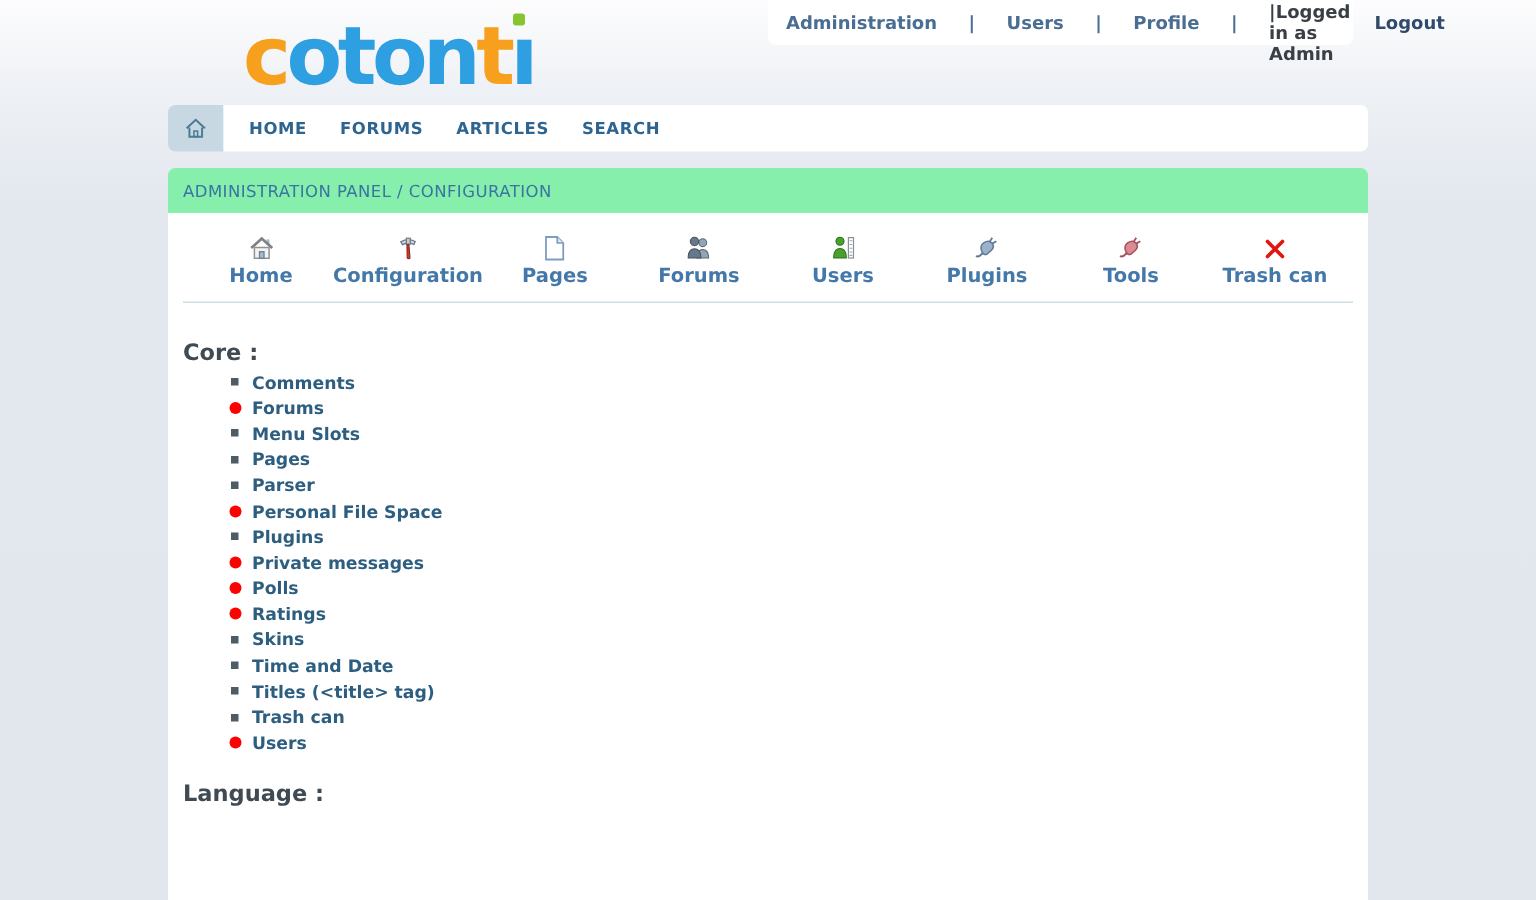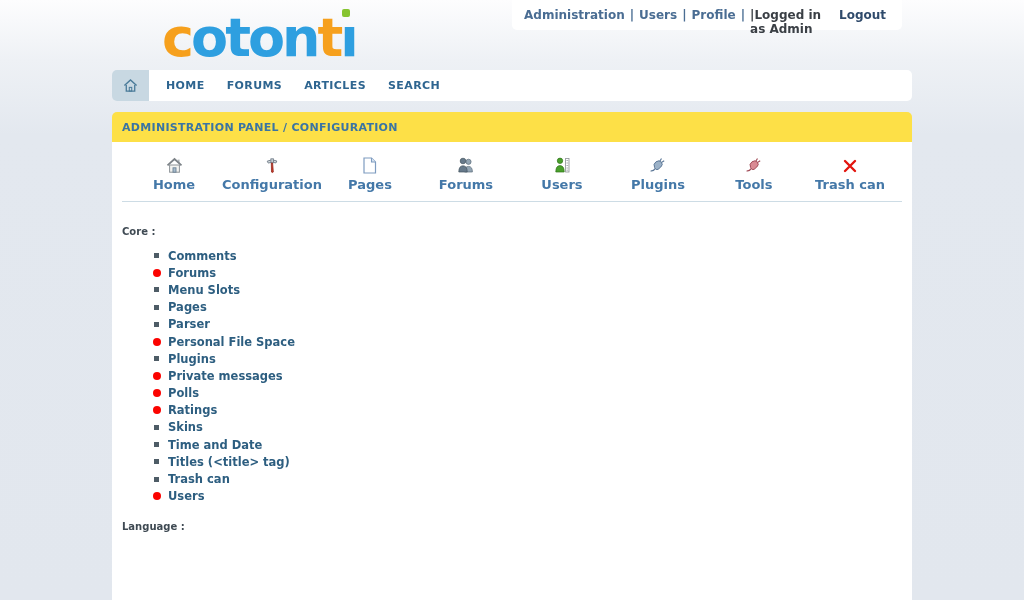--- a/index.html
+++ b/index.html
@@ -19,21 +19,21 @@
   }
   .logo span { display:inline-block; }
   .l-or { color:#f6a01d; }
   .l-bl { color:#2e9fe0; }
   .i-dot { position:absolute; width:8px; height:8px; background:#86c430; border-radius:2px; top:3px; left:2px; }
 
   .topbar {
     position:absolute; left:512px; top:0; width:390px; height:30px;
     background:#ffffff; border-radius:0 0 5px 5px;
     display:flex; align-items:center; padding:0 16px 0 12px;
-    font-size:12px; font-weight:bold;
+    font-size:12px; font-weight:bold;gap:16px;
   }
   .topbar a { color:#4a6d93; }
   .topbar .sep { color:#4a6d93; margin:0 5px; }
   .topbar .logged { color:#3a3f45;margin-top:13px; }
   .topbar .logout { margin-left:auto; color:#2f4a6b; }
 
   
   .nav {
     position:absolute; left:112px; top:70px; width:800px; height:31px;
     display:flex; align-items:stretch;
@@ -47,45 +47,45 @@
     display:flex; align-items:center; padding-left:6px;
   }
   .nav-rest a {
     color:#2e6590; font-size:11px; font-weight:bold; letter-spacing:.4px;
     padding:0 11px; line-height:31px;
   }
 
   
   .crumb {
     position:absolute; left:112px; top:112px; width:800px; height:30px;
-    background:#fde047; border-radius:5px 5px 0 0;
+    background:#86efac; border-radius:5px 5px 0 0;
     display:flex; align-items:center; padding-left:10px;
-    color:#3a74a3; font-size:11px; font-weight:bold; letter-spacing:.3px;
+    color:#3a74a3; font-size:11px; font-weight:normal; letter-spacing:.3px;
   }
 
   
   .content {
     position:absolute; left:112px; top:142px; width:800px; height:458px;
     background:#ffffff;
   }
 
   .toolbar { display:flex; padding:14px 14px 0 14px; }
   .tb-item {
     flex:1; display:flex; flex-direction:column; align-items:center;
     color:#4478a8; font-size:13px; font-weight:bold;
   }
   .tb-icon { height:18px; display:flex; align-items:flex-end; }
   .tb-label { margin-top:3px; white-space:nowrap; }
   .tb-sep { border:none; border-top:1px solid #cddce5; margin:9px 10px 0 10px; }
 
   .sections { padding:20px 0 0 10px; }
   .section-title {
-    color:#3f4a53; font-size:10px; font-weight:bold; margin:4px 0 0 0;
-  }
-  ul.cfg-list { list-style:none; margin:10px 0 16px 0; }
+    color:#3f4a53; font-size:15px; font-weight:bold; margin:4px 0 0 0;
+  }
+  ul.cfg-list { list-style:none; margin:2px 0 16px 0; }
   ul.cfg-list li { display:flex; align-items:center; height:17.2px; margin-left:31px; }
   .bullet { display:inline-block; width:5px; height:5px; background:#4e5c66; margin:0 9px 0 1px; }
   .bullet.red { width:8px; height:8px; border-radius:50%; background:#fb0300; margin:0 7px 0 0; }
   a.cfg-link { color:#2d5e80; font-size:11.5px; font-weight:bold; }
 </style>
 </head>
 <body>
 
 <div class="logo"><span class="l-or">c</span><span class="l-bl">o</span><span class="l-bl">t</span><span class="l-bl">o</span><span class="l-bl">n</span><span class="l-or">t</span><span class="l-bl" style="position: relative;">ı<b class="i-dot"></b></span></div>
 

